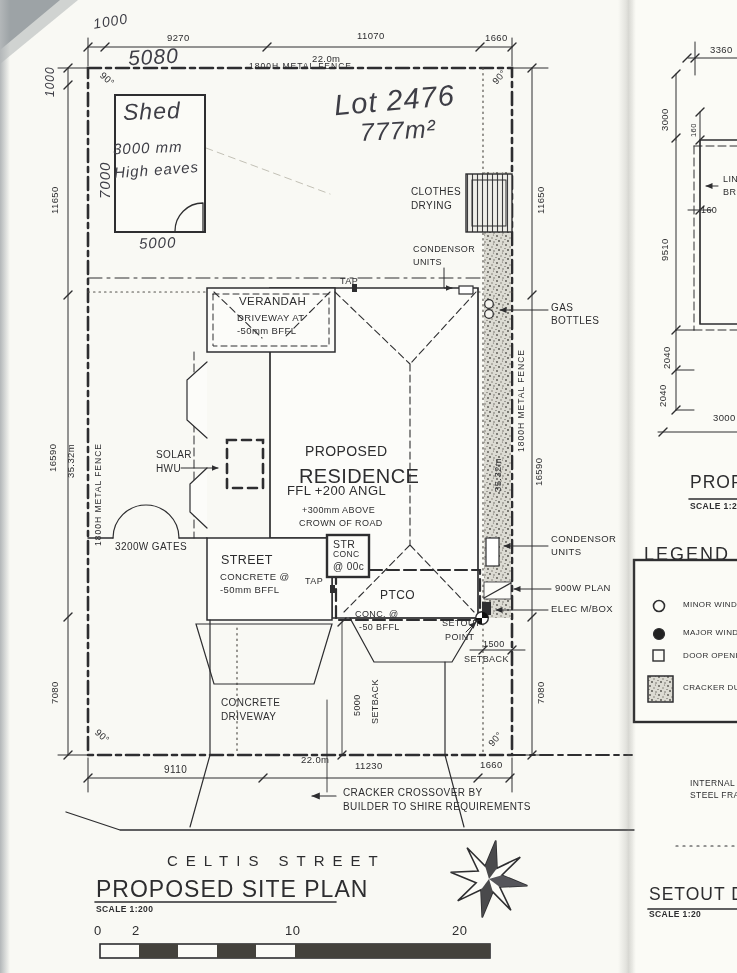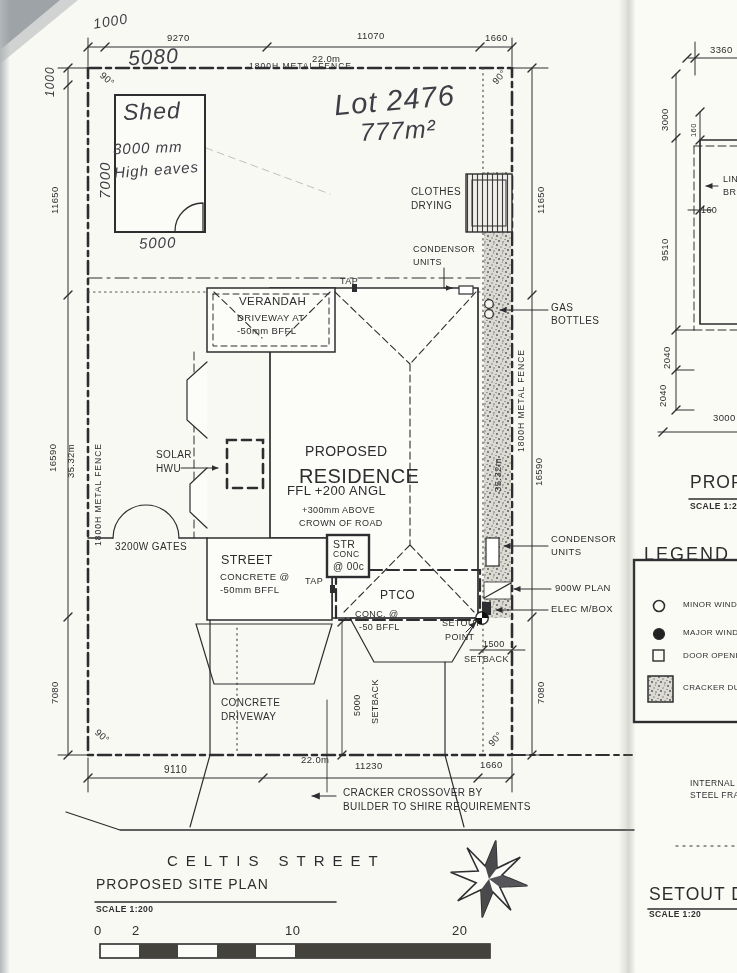--- a/index.html
+++ b/index.html
@@ -239,21 +239,21 @@
 <span class="lbl" style="left:483px;top:639px;font-size:9px">1500</span>
 <span class="lbl" style="left:464px;top:654px;font-size:9px">SETBACK</span>
 <span class="lbl v" style="left:352px;top:716px;font-size:9px">5000</span>
 <span class="lbl v" style="left:370px;top:724px;font-size:9px">SETBACK</span>
 <span class="lbl" style="left:221px;top:697px;font-size:10px">CONCRETE</span>
 <span class="lbl" style="left:221px;top:711px;font-size:10px">DRIVEWAY</span>
 <span class="lbl" style="left:343px;top:787px;font-size:10px">CRACKER CROSSOVER BY</span>
 <span class="lbl" style="left:343px;top:801px;font-size:10px">BUILDER TO SHIRE REQUIREMENTS</span>
 
 <span class="lbl" style="left:167px;top:852px;font-size:15px;letter-spacing:8px">CELTIS STREET</span>
-<span class="lbl" style="left:96px;top:876px;font-size:14px;letter-spacing:1px">PROPOSED SITE PLAN</span>
+<span class="lbl" style="left:96px;top:876px;font-size:23px;letter-spacing:1px">PROPOSED SITE PLAN</span>
 <span class="lbl" style="left:96px;top:905px;font-size:8.5px;font-weight:bold">SCALE 1:200</span>
 <span class="lbl" style="left:94px;top:924px;font-size:13px">0</span>
 <span class="lbl" style="left:132px;top:924px;font-size:13px">2</span>
 <span class="lbl" style="left:285px;top:924px;font-size:13px">10</span>
 <span class="lbl" style="left:452px;top:924px;font-size:13px">20</span>
 
 <span class="lbl" style="left:710px;top:45px;font-size:9.5px">3360</span>
 <span class="lbl v" style="left:660px;top:131px;font-size:9.5px">3000</span>
 <span class="lbl v" style="left:690px;top:137px;font-size:7.5px">160</span>
 <span class="lbl" style="left:723px;top:174px;font-size:9px">LIN</span>

